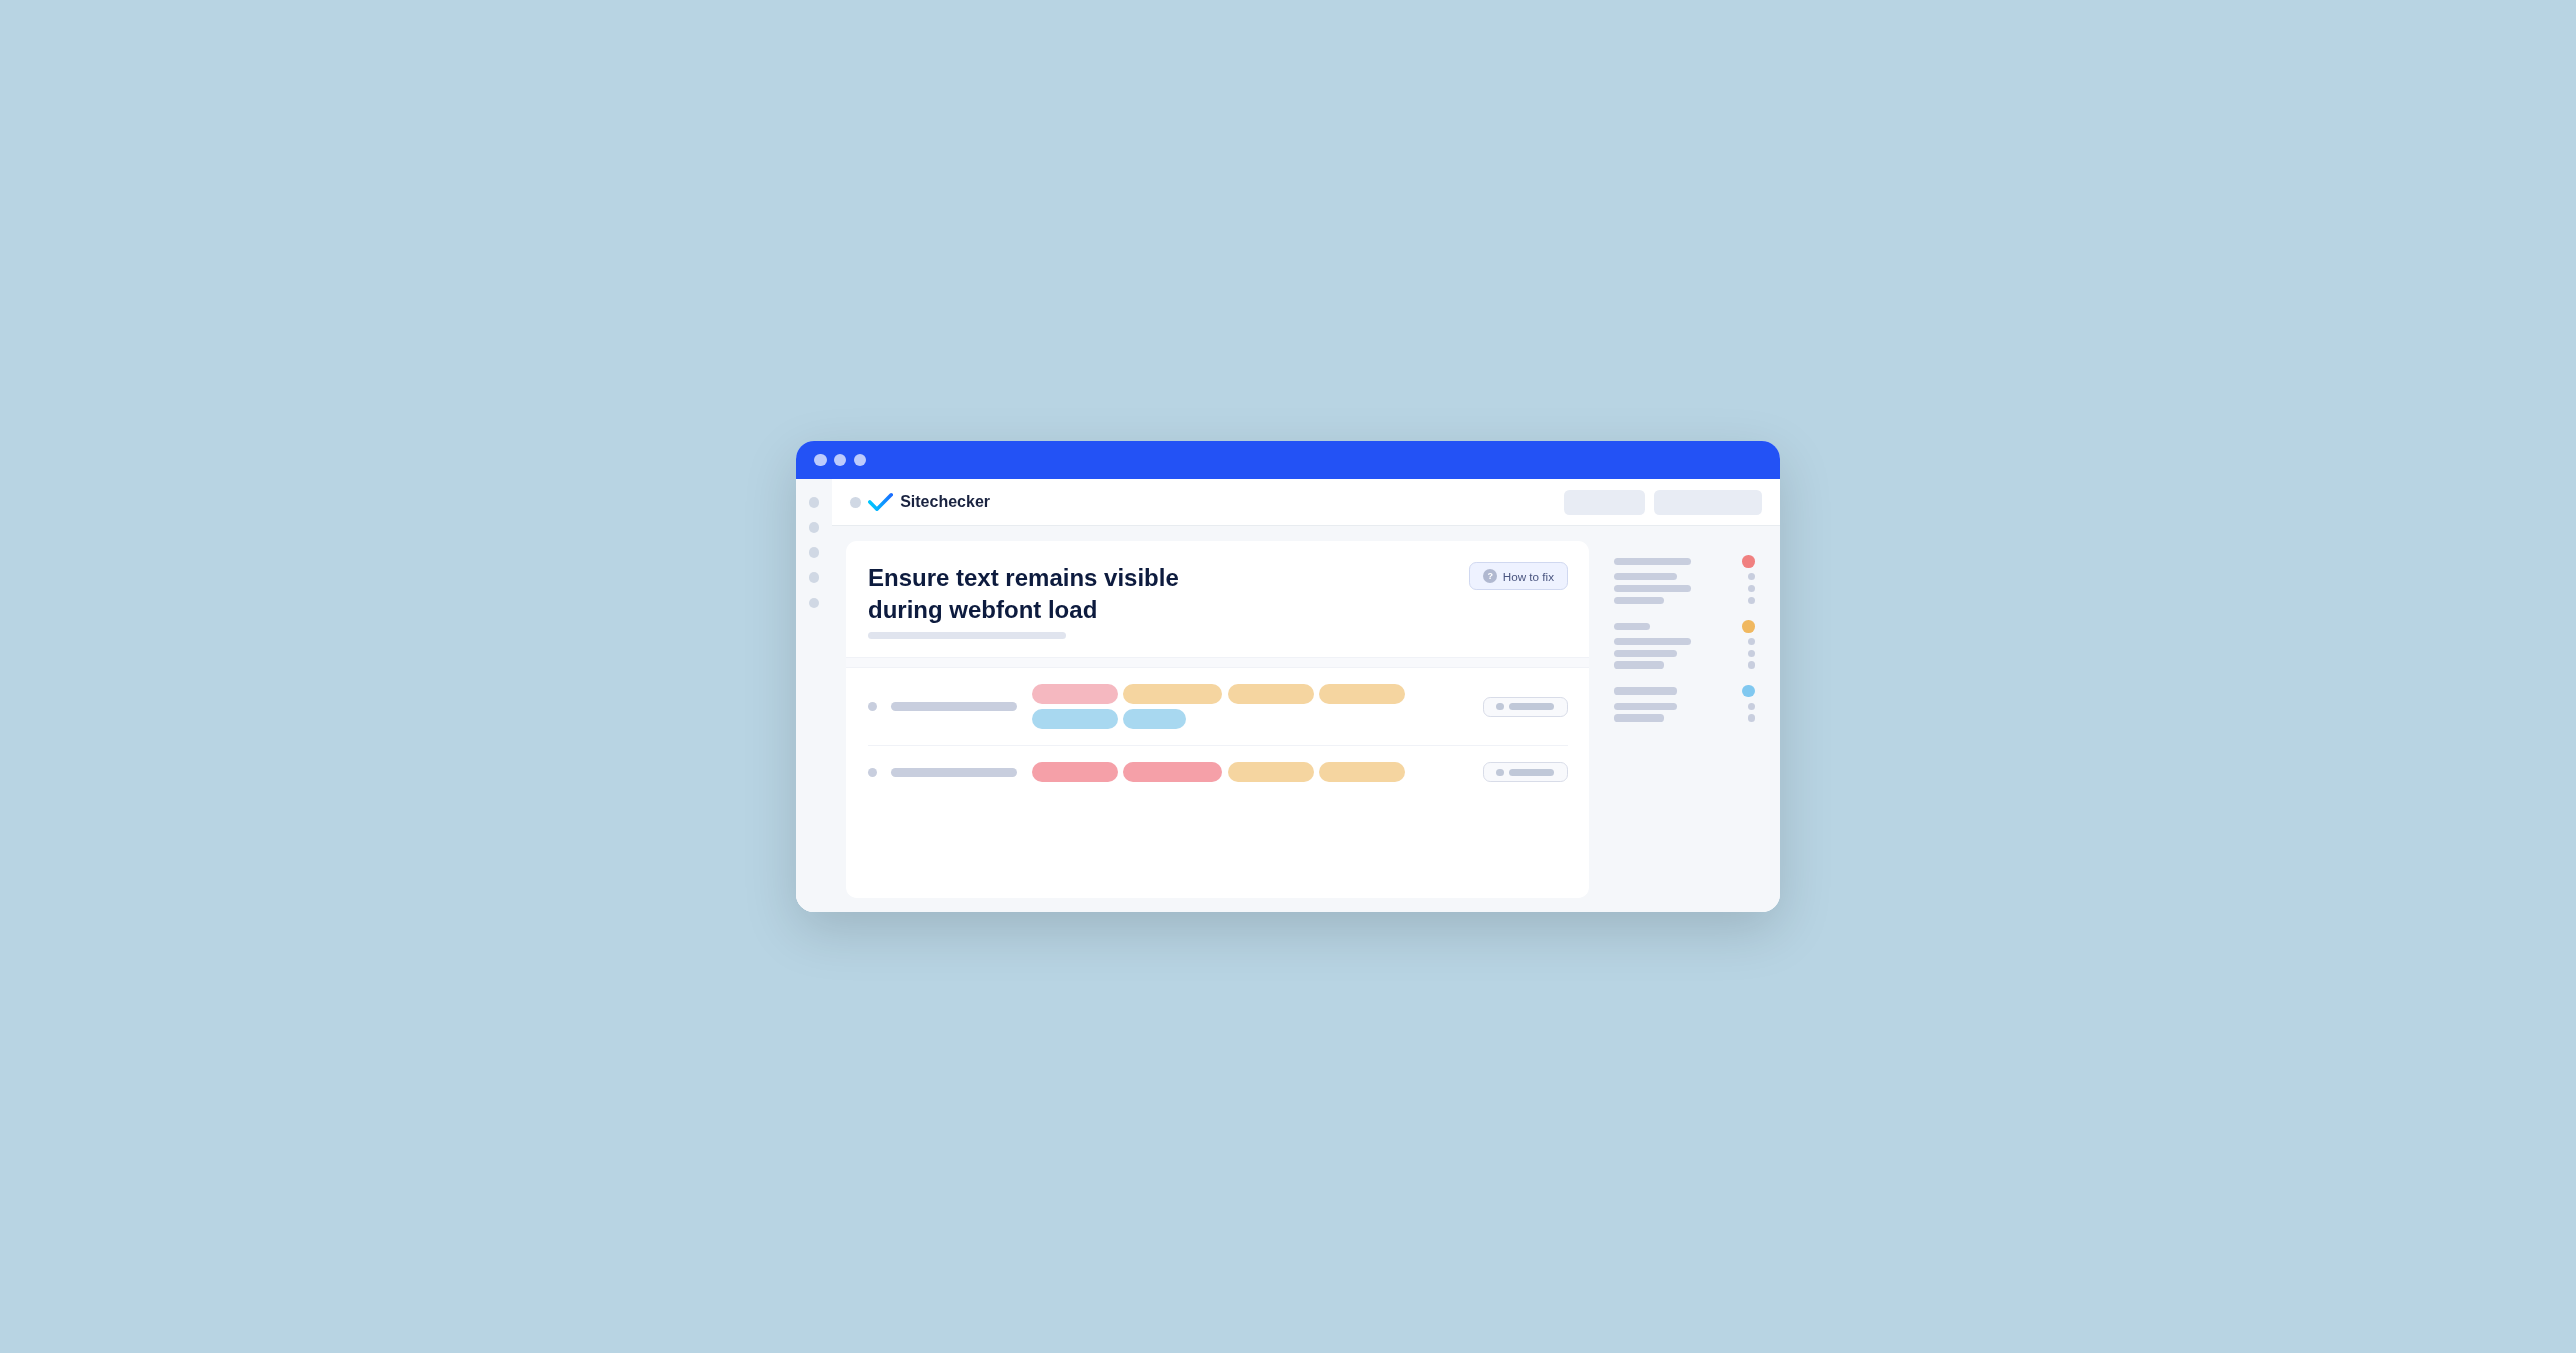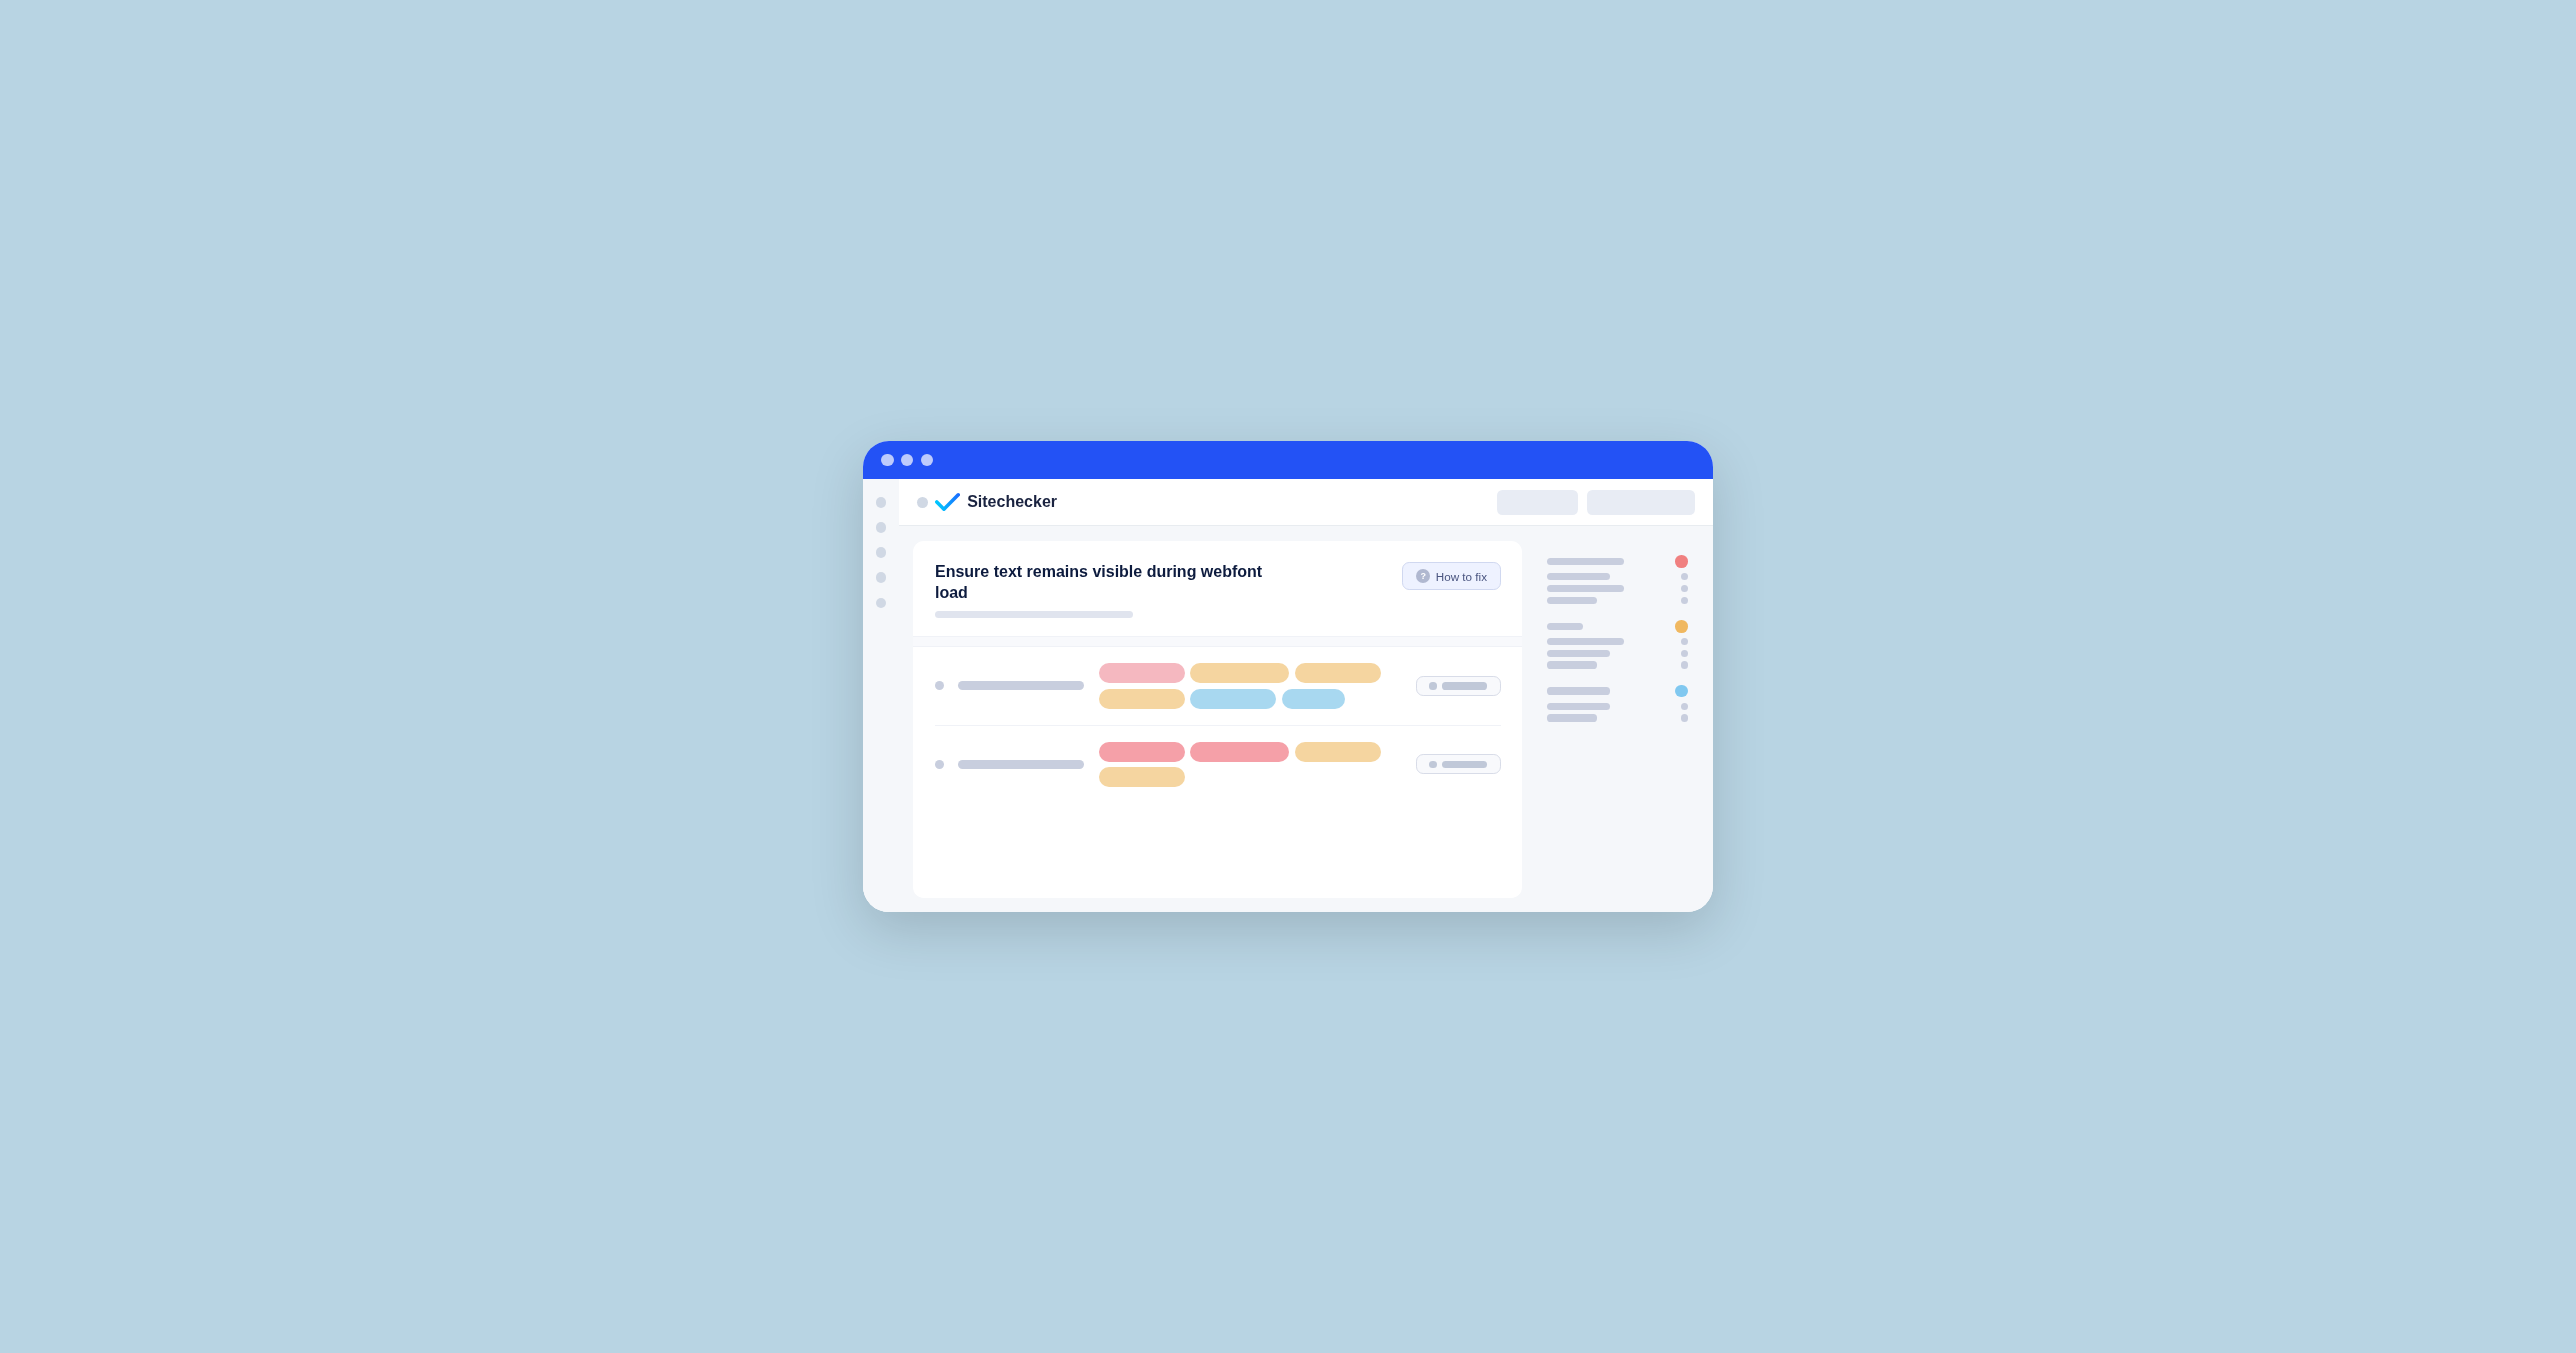--- a/index.html
+++ b/index.html
@@ -7,22 +7,22 @@
     body {
       background-color: #b8d4e3;
       display: flex;
       align-items: center;
       justify-content: center;
       min-height: 100vh;
       font-family: -apple-system, BlinkMacSystemFont, 'Segoe UI', sans-serif;
     }
 
     .browser-window {
-      width: 850px;
-      border-radius: 26px;
+      width: 984px;
+      border-radius: 18px;
       overflow: hidden;
       box-shadow: 0 18px 54px rgba(0,0,0,0.15);
       background: #fff;
     }
 
     .browser-titlebar {
       background: #2352f5;
       padding: 12.6px 18px;
       display: flex;
       align-items: center;
@@ -140,21 +140,21 @@
 
     
     .card-header {
       display: flex;
       align-items: flex-start;
       justify-content: space-between;
       margin-bottom: 7.2px;
     }
 
     .card-title {
-      font-size: 16px;
+      font-size: 24px;
       font-weight: 800;
       color: #0d1b3e;
       line-height: 1.3;
       max-width: 343px;
     }
 
     .how-to-fix-btn {
       display: flex;
       align-items: center;
       gap: 5.4px;

